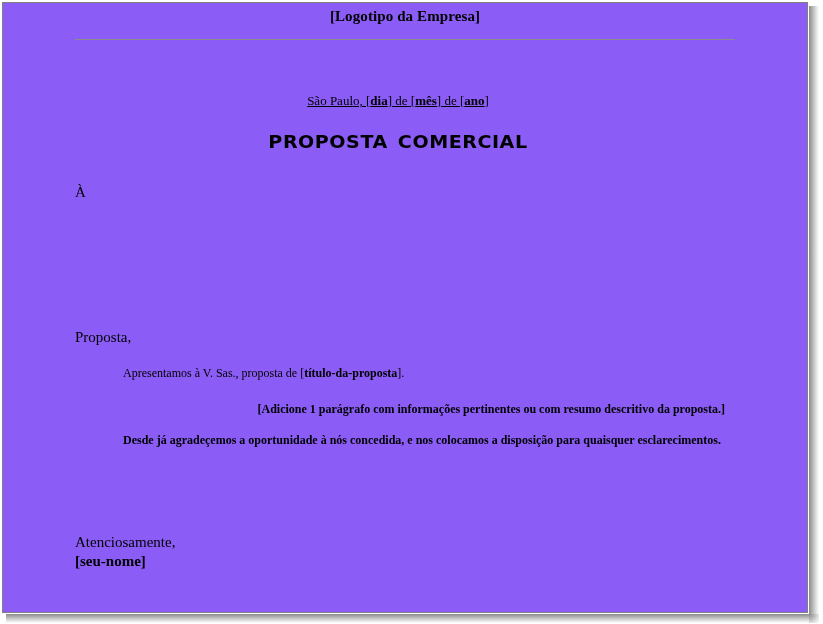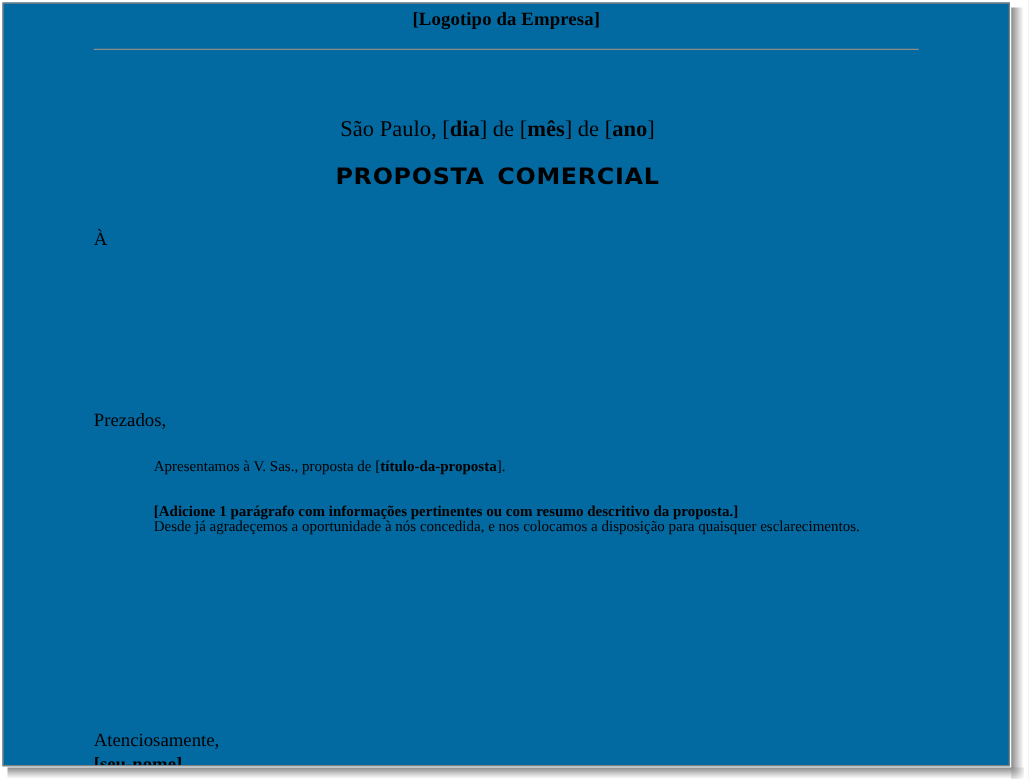--- a/index.html
+++ b/index.html
@@ -21,21 +21,21 @@
     height: 624px;
     box-sizing: border-box;
   }
   #page {
     position: absolute;
     left: 2px;
     top: 2px;
     width: 806px;
     height: 611px;
     box-sizing: border-box;
-    background: #0369a1;
+    background: #8b5cf6;
     border: 1px solid #808080;
     overflow: hidden;
   }
   
   .shadow-right {
     position: absolute;
     left: 809px;
     top: 6px;
     width: 10px;
     height: 611px;
@@ -87,22 +87,23 @@
     height: 0;
     border-top: 1px solid #8c8c8c;
   }
 
   .dateline {
     position: absolute;
     left: 0;
     top: 90px;
     width: 790px;
     text-align: center;
-    font-size: 18px;
+    font-size: 13px;
     color: #000000;
+    text-decoration: underline;
   }
   .dateline b { font-weight: bold; }
 
   .doc-title {
     position: absolute;
     left: 0;
     top: 121px;
     width: 790px;
     text-align: center;
     font-family: "DejaVu Sans", "Liberation Sans", sans-serif;
@@ -135,24 +136,24 @@
     width: 650px;
     font-size: 12px;
     color: #000000;
     line-height: 21px;
     text-indent: 48px;
   }
   .para b { font-weight: bold; }
   .para.all-bold { font-weight: bold; }
 
   #para-intro   { top: 360px; }
-  #para-note    { top: 396px; }
-  #para-thanks  { top: 408px; }
+  #para-note    { top: 396px; text-align: right; }
+  #para-thanks  { top: 427px; font-weight: bold; }
 
-  #closing { top: 581px; font-family: Liberation Serif, serif; }
+  #closing { top: 530px; font-family: Liberation Serif, serif; }
 </style>
 </head>
 <body>
 
 <div id="page-wrap">
 
   <div class="shadow-right"></div>
   <div class="shadow-bottom"></div>
   <div class="shadow-corner"></div>
 
@@ -167,21 +168,21 @@
         <span>São Paulo, </span><span>[</span><b>dia</b><span>] de </span><span>[</span><b>mês</b><span>] de </span><span>[</span><b>ano</b><span>]</span>
       </div>
 
       <div class="doc-title">Proposta Comercial</div>
 
       <div class="block" id="addressee">
         <div>À</div>
       </div>
 
 
-      <div class="block" id="salutation">Prezados,</div>
+      <div class="block" id="salutation">Proposta,</div>
 
       <div class="para" id="para-intro">
         <span>Apresentamos à V. Sas., proposta de [</span><b>título-da-proposta</b><span>].</span>
       </div>
 
       <div class="para all-bold" id="para-note">[Adicione 1 parágrafo com informações pertinentes ou com resumo descritivo da proposta.]</div>
 
       <div class="para" id="para-thanks">Desde já agradeçemos a oportunidade à nós concedida, e nos colocamos a disposição para quaisquer esclarecimentos.</div>
 
       <div class="block" id="closing">

